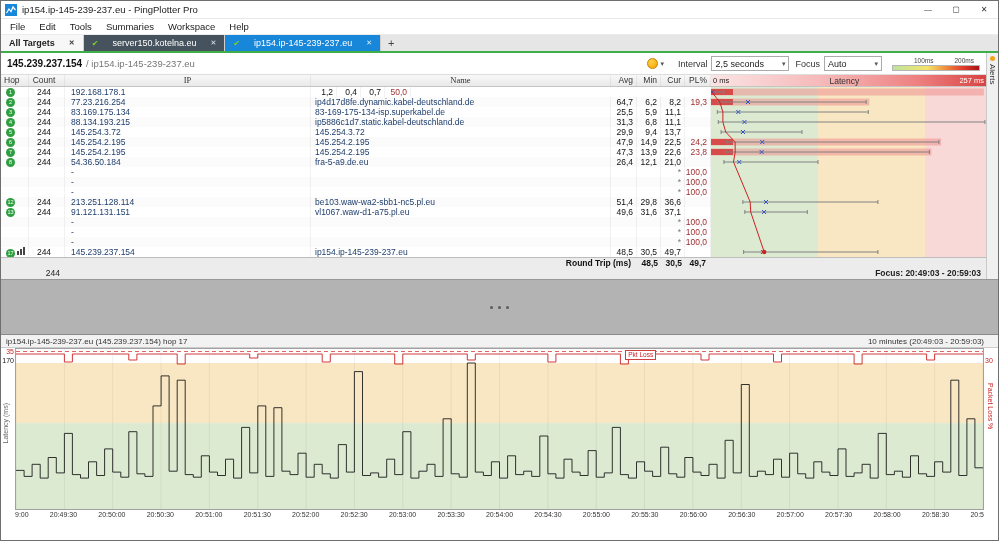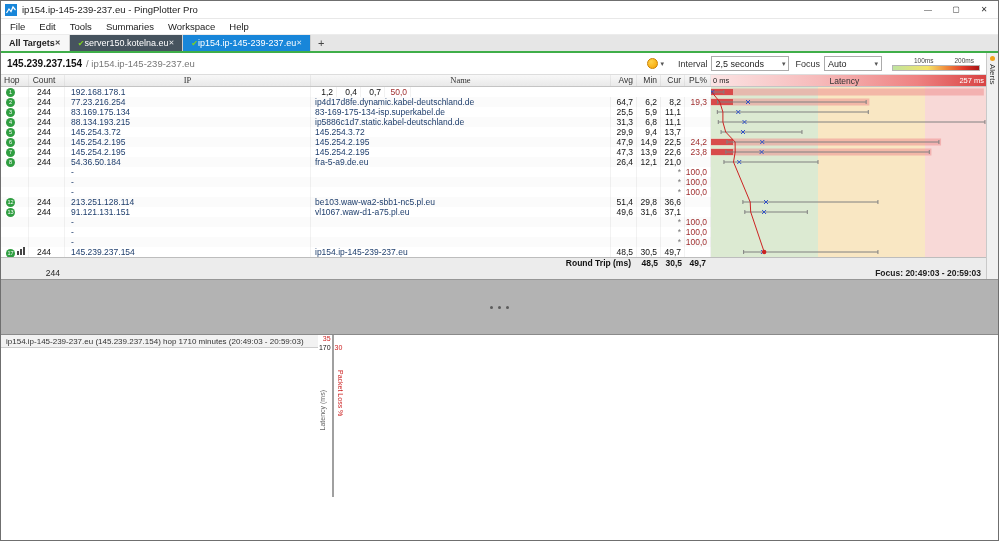--- a/index.html
+++ b/index.html
@@ -8,21 +8,21 @@
   
   .titlebar{height:18px;background:#fff;display:flex;align-items:center;border-bottom:1px solid #e8e8e8;flex:0 0 auto;}
   .titlebar .appicon{width:12px;height:12px;margin:0 5px 0 4px;flex:0 0 auto;}
   .titlebar .title{font-size:9.5px;color:#222;flex:1;white-space:nowrap;overflow:hidden;}
   .wbtn{width:28px;height:17px;display:flex;align-items:center;justify-content:center;font-size:8px;color:#333;}
   
   .menubar{height:16px;background:#fff;display:flex;align-items:center;border-bottom:1px solid #ececec;flex:0 0 auto;padding-left:2px;}
   .menu-item{font-size:9.5px;color:#222;padding:0 7px;line-height:16px;}
   
   .tabbar{height:16px;background:#e6e6e6;display:flex;align-items:stretch;flex:0 0 auto;}
-  .tab{display:flex;align-items:center;gap:0;padding:0 8px;font-size:9px;color:#222;border-right:1px solid #cfcfcf;white-space:nowrap;}
+  .tab{display:flex;align-items:center;gap:14px;padding:0 8px;font-size:9px;color:#222;border-right:1px solid #cfcfcf;white-space:nowrap;}
   .tab.plain{background:#f7f7f7;font-weight:bold;}
   .tab.dark{background:#46535e;color:#fff;}
   .tab.active{background:#1886d9;color:#fff;}
   .tab.add{background:transparent;border-right:none;font-size:11px;color:#444;padding:0 7px;}
   .tab .check{color:#7ed321;font-size:8px;}
   .tab .tclose{font-size:7px;opacity:.85;}
   .greenline{height:2px;background:#3fae49;flex:0 0 auto;}
   
   .mainrow{display:flex;flex:0 0 auto;}
   .leftcol{width:985px;flex:0 0 auto;display:flex;flex-direction:column;}
@@ -77,21 +77,21 @@
   .rt-label{width:634px;text-align:right;padding-right:4px;}
   .rt-row .c-avg,.rt-row .c-min,.rt-row .c-cur{border-right:none;}
   .focus-row{height:11px;display:flex;font-size:8.5px;line-height:11px;color:#222;}
   .focus-row .cnt{width:64px;text-align:right;padding-right:5px;}
   .focus-row .sp{flex:1;}
   .focus-row .ftext{padding-right:5px;font-weight:bold;}
   
   .splitter{height:56px;background:#b3b3b3;border-top:1px solid #969696;border-bottom:1px solid #8a8a8a;display:flex;align-items:center;justify-content:center;gap:5px;flex:0 0 auto;}
   .splitter i{width:3px;height:3px;border-radius:50%;background:#5c5c5c;}
   
-  .timeline{flex:1;background:#fff;display:flex;flex-direction:row;overflow:hidden;}
+  .timeline{flex:1;background:#fff;display:flex;flex-direction:column;overflow:hidden;}
   .tl-header{height:13px;background:#f2f2f2;border-bottom:1px solid #ccc;display:flex;align-items:center;font-size:8px;color:#333;flex:0 0 auto;}
   .tl-header .lt{padding-left:5px;flex:1;white-space:nowrap;overflow:hidden;}
   .tl-header .rt{padding-right:14px;white-space:nowrap;}
   .plotrow{display:flex;flex:0 0 auto;height:162px;}
   .gutter{width:14px;position:relative;flex:0 0 auto;}
   .gutter .red{position:absolute;font-size:7px;color:#cc2222;right:1px;}
   .gutter .blk{position:absolute;font-size:7px;color:#111;right:1px;}
   .gutter .rot{position:absolute;writing-mode:vertical-rl;transform:rotate(180deg);font-size:7px;color:#666;left:1px;top:55px;}
   .gutter.right .rot{transform:none;color:#cc2222;left:3px;top:35px;}
   .gutter.right .red{left:1px;right:auto;}

